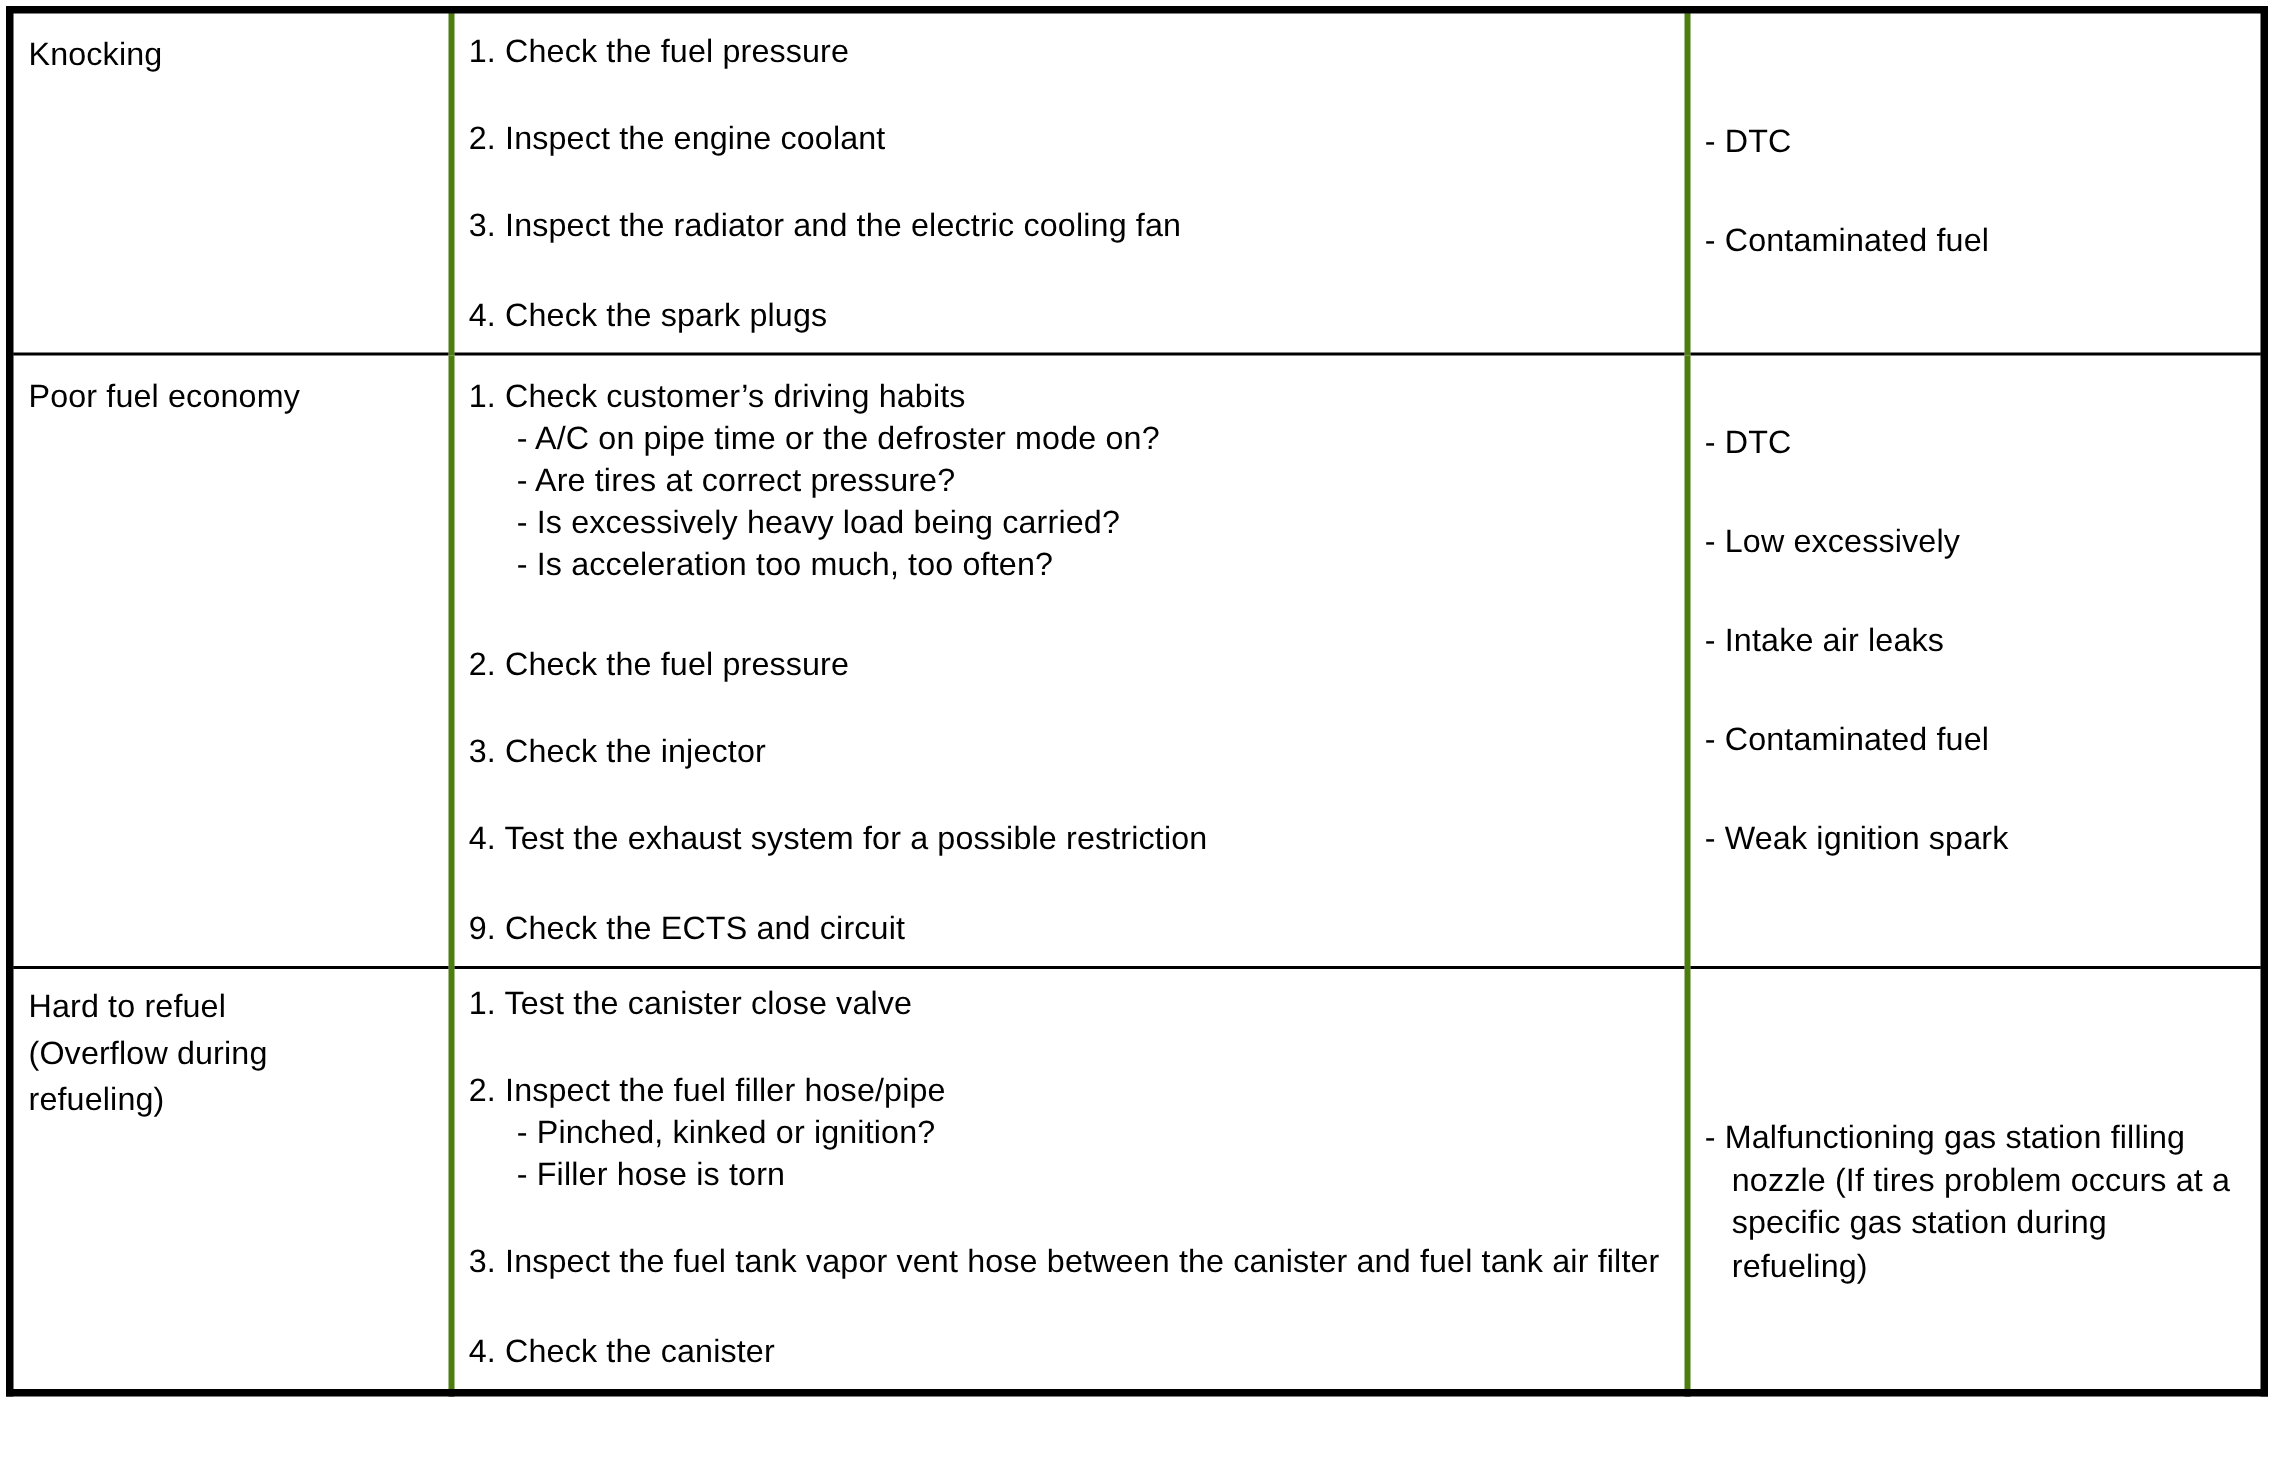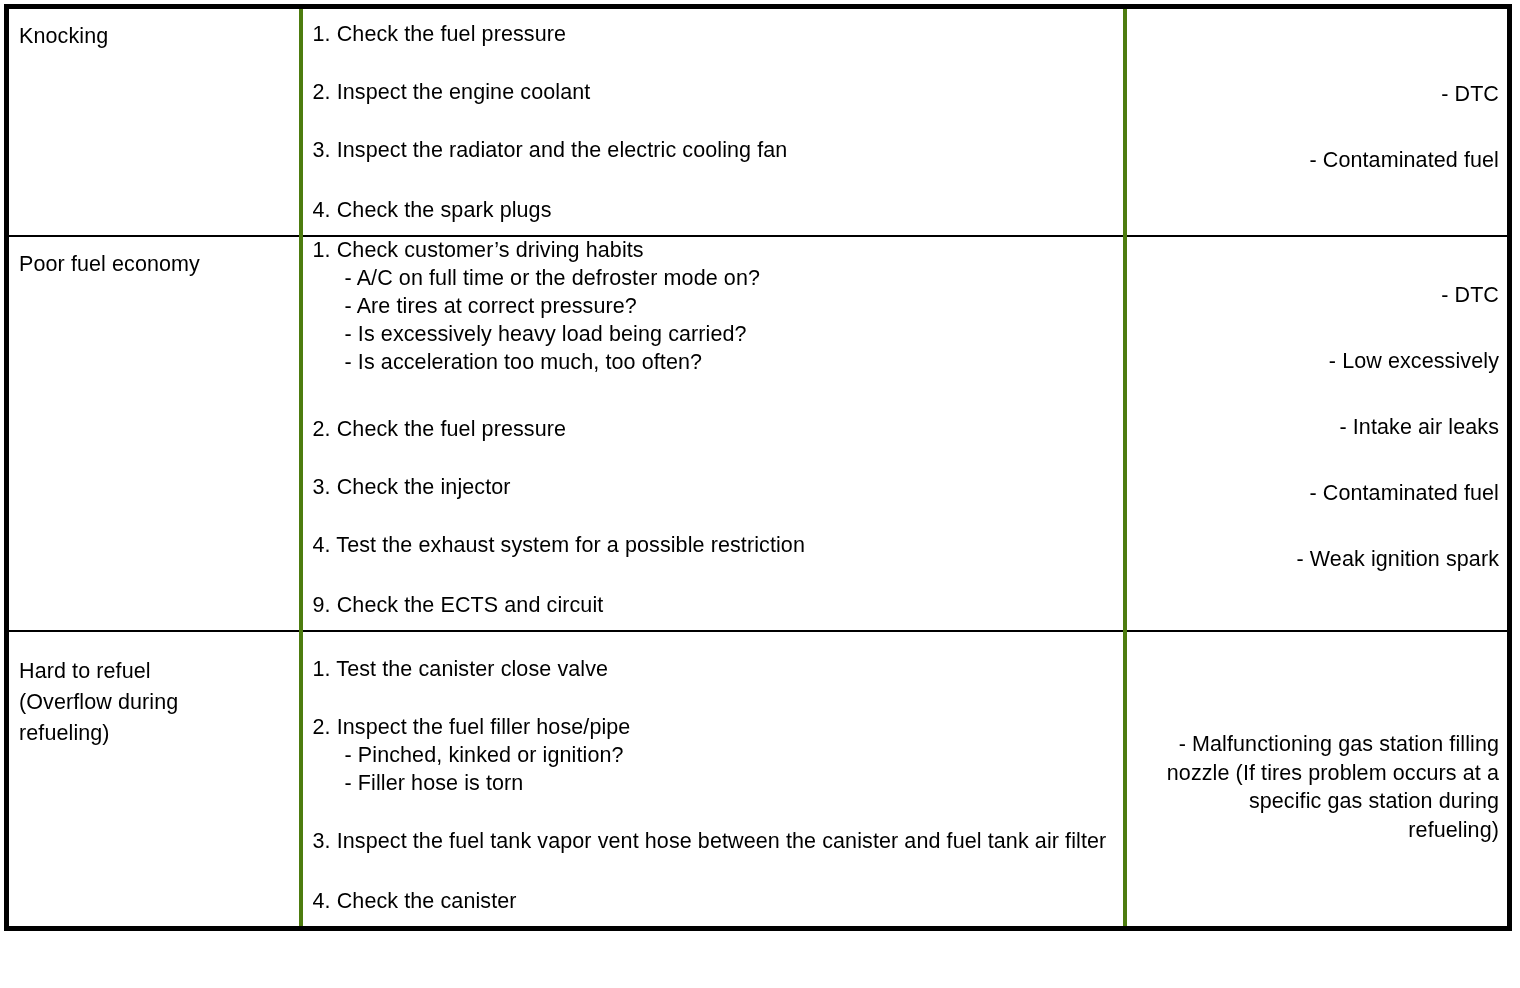--- a/index.html
+++ b/index.html
@@ -92,36 +92,35 @@
   .cause-list {
     list-style: none;
     margin: 0;
     padding: 0;
   }
   .cause-item {
     display: block;
     padding-left: 18px;
     text-indent: -18px;
     margin: 0 0 34px 0;
-    text-align: right;
   }
   .cause-item:last-child { margin-bottom: 0; }
 
   
   .r1 .cell-inner { padding-top: 12px; }
   .r1-cause { padding-top: 72px !important; }
   .r1-cause .cause-item { margin-bottom: 38px; }
 
-  .r2 .cell-inner { padding-top: 0; }
+  .r2 .cell-inner { padding-top: 14px; }
   .r2-symptom { padding-top: 12px !important; }
   .r2-cause { padding-top: 45px !important; }
   .r2-cause .cause-item { margin-bottom: 38px; }
   .r2 .step-first { margin-bottom: 40px; }
 
-  .r3 .cell-inner { padding-top: 24px; }
+  .r3 .cell-inner { padding-top: 10px; }
   .r3-cause { padding-top: 98px !important; }
   .r3-cause .cause-item { line-height: 1.33; }
   .r3 .step-wrapindent .step-text { padding-left: 28px; text-indent: -28px; }
 </style>
 </head>
 <body>
 
 <div class="sheet">
 
   <table class="symptom-table">
@@ -171,21 +170,21 @@
           <div class="cell-inner r2-symptom">
             <div class="symptom-name">Poor fuel economy</div>
           </div>
         </td>
         <td>
           <div class="cell-inner">
             <div class="step-list">
               <div class="step step-first">
                 <span class="step-text">1. Check customer’s driving habits</span>
                 <div class="sub-list">
-                  <span class="sub-item">- A/C on full time or the defroster mode on?</span>
+                  <span class="sub-item">- A/C on pipe time or the defroster mode on?</span>
                   <span class="sub-item">- Are tires at correct pressure?</span>
                   <span class="sub-item">- Is excessively heavy load being carried?</span>
                   <span class="sub-item">- Is acceleration too much, too often?</span>
                 </div>
               </div>
               <div class="step">
                 <span class="step-text">2. Check the fuel pressure</span>
               </div>
               <div class="step">
                 <span class="step-text">3. Check the injector</span>

